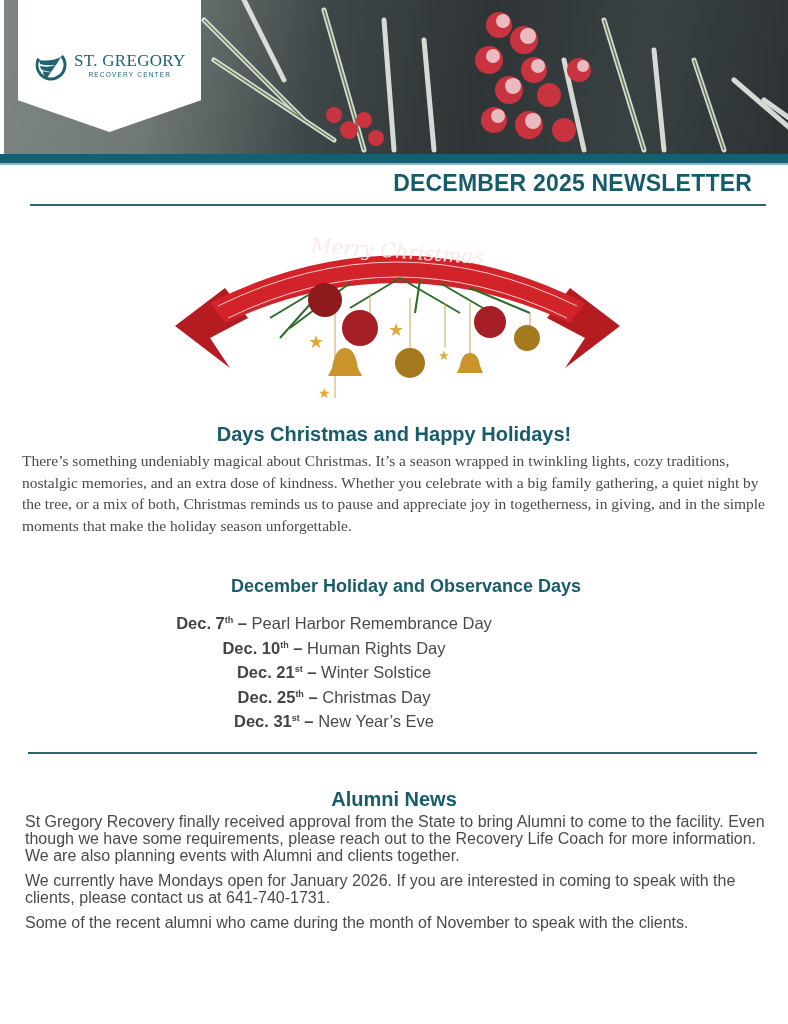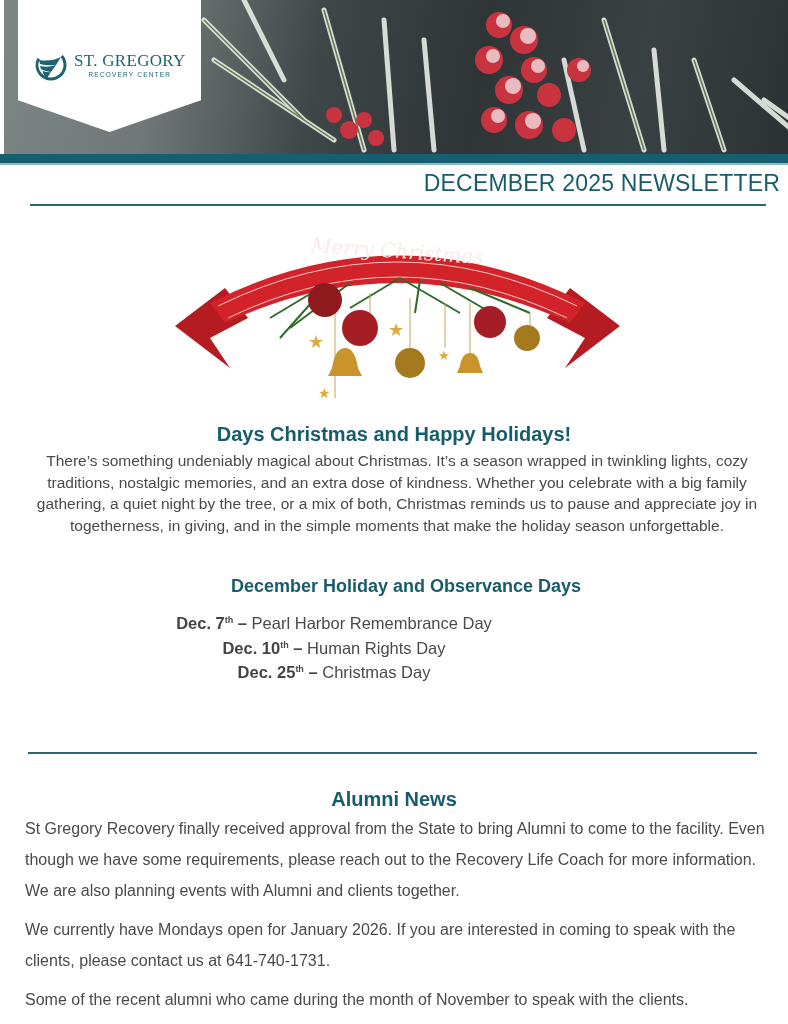--- a/index.html
+++ b/index.html
@@ -8,34 +8,34 @@
     background: linear-gradient(100deg, #7d8684 0%, #6f7876 20%, #3f4648 40%, #2f3537 60%, #3a4143 80%, #2c3234 100%); }
   .header svg.deco { position: absolute; left: 0; top: 0; }
   .badge { position: absolute; left: 14px; top: 0; width: 183px; height: 132px; background: #ffffff;
     clip-path: polygon(0 0, 100% 0, 100% 76%, 50% 100%, 0 76%); }
   .logo { position: absolute; left: 30px; top: 48px; display: flex; align-items: center; }
   .logo-mark { width: 34px; height: 34px; }
   .logo-text { margin-left: 6px; }
   .logo-name { font-family: "Liberation Serif", serif; font-size: 17px; color: #1f6370; letter-spacing: 0.3px; line-height: 18px; }
   .logo-sub { font-size: 6.5px; color: #1f6370; letter-spacing: 1.2px; text-align: center; margin-top: 1px; }
   .band { position: absolute; left: 0; top: 154px; width: 788px; height: 11px; background: #165f70; border-bottom: 2px solid #8fb8c0; box-sizing: border-box; }
-  .nl-title { position: absolute; right: 8px; top: 170px; font-size: 23px; font-weight: normal; color: #175c6b; letter-spacing: 0.2px; }
+  .nl-title { position: absolute; right: 36px; top: 170px; font-size: 23px; font-weight: bold; color: #175c6b; letter-spacing: 0.2px; }
   .rule { position: absolute; height: 2px; background: #2e6670; }
   .rule1 { left: 30px; top: 204px; width: 736px; }
   .rule2 { left: 28px; top: 752px; width: 729px; }
   .ornament { position: absolute; left: 170px; top: 218px; width: 455px; height: 185px; }
   .h2 { position: absolute; left: 0; width: 788px; text-align: center; font-weight: bold; color: #175c6b; }
   .h-merry { top: 423px; font-size: 20px; }
-  .intro { position: absolute; left: 22px; top: 450px; width: 750px; text-align: center; font-size: 15.5px; line-height: 21.5px; color: #4a4a4a; margin: 0; }
+  .intro { position: absolute; left: 22px; top: 450px; width: 750px; text-align: left; font-size: 15.5px; line-height: 21.5px; color: #4a4a4a; margin: 0; font-family: Liberation Serif, serif; }
   .h-days { top: 576px; font-size: 18px; margin-left: 12px; }
   .days { position: absolute; left: 0; top: 611px; width: 668px; margin: 0; padding: 0; list-style: none; text-align: center; font-size: 16.5px; line-height: 24.5px; color: #4a4a4a; }
   .days b { color: #444; }
   .days sup { font-size: 9px; font-weight: bold; vertical-align: 6px; line-height: 0; }
   .h-alumni { top: 788px; font-size: 20px; }
-  .alumni { position: absolute; left: 25px; top: 813px; width: 740px; font-size: 16px; line-height: 31px; color: #4a4a4a; }
+  .alumni { position: absolute; left: 25px; top: 813px; width: 740px; font-size: 16px; line-height: 17px; color: #4a4a4a; }
   .alumni p { margin: 0 0 8px 0; }
 </style>
 </head>
 <body>
 
 <div class="header">
   <svg class="deco" width="788" height="154" viewBox="0 0 788 154">
     <g stroke="#e8ece6" stroke-width="5" stroke-linecap="round" fill="none" opacity="0.9">
       <path d="M200 20 L300 120"></path>
         <path d="M210 60 L330 140"></path>
@@ -148,21 +148,23 @@
   <text x="148" y="180" font-size="14" fill="#e0a93a">★</text>
 </svg>
 
 <div class="h2 h-merry">Days Christmas and Happy Holidays!</div>
 <p class="intro">There’s something undeniably magical about Christmas. It’s a season wrapped in twinkling lights, cozy traditions, nostalgic memories, and an extra dose of kindness. Whether you celebrate with a big family gathering, a quiet night by the tree, or a mix of both, Christmas reminds us to pause and appreciate joy in togetherness, in giving, and in the simple moments that make the holiday season unforgettable.</p>
 
 <div class="h2 h-days">December Holiday and Observance Days</div>
 <ul class="days">
   <li><b><span>Dec. 7</span><sup>th</sup><span> – </span></b><span>Pearl Harbor Remembrance Day</span></li>
   <li><b><span>Dec. 10</span><sup>th</sup><span> – </span></b><span>Human Rights Day</span></li>
+  <li><b><span>Dec. 21</span><sup>st</sup><span> – </span></b><span>Winter Solstice</span></li>
   <li><b><span>Dec. 25</span><sup>th</sup><span> – </span></b><span>Christmas Day</span></li>
+  <li><b><span>Dec. 31</span><sup>st</sup><span> – </span></b><span>New Year’s Eve</span></li>
 </ul>
 
 <div class="rule rule2"></div>
 
 <div class="h2 h-alumni">Alumni News</div>
 <div class="alumni">
   <p>St Gregory Recovery finally received approval from the State to bring Alumni to come to the facility. Even though we have some requirements, please reach out to the Recovery Life Coach for more information. We are also planning events with Alumni and clients together.</p>
   <p>We currently have Mondays open for January 2026. If you are interested in coming to speak with the clients, please contact us at 641-740-1731.</p>
   <p>Some of the recent alumni who came during the month of November to speak with the clients.</p>
 </div>

